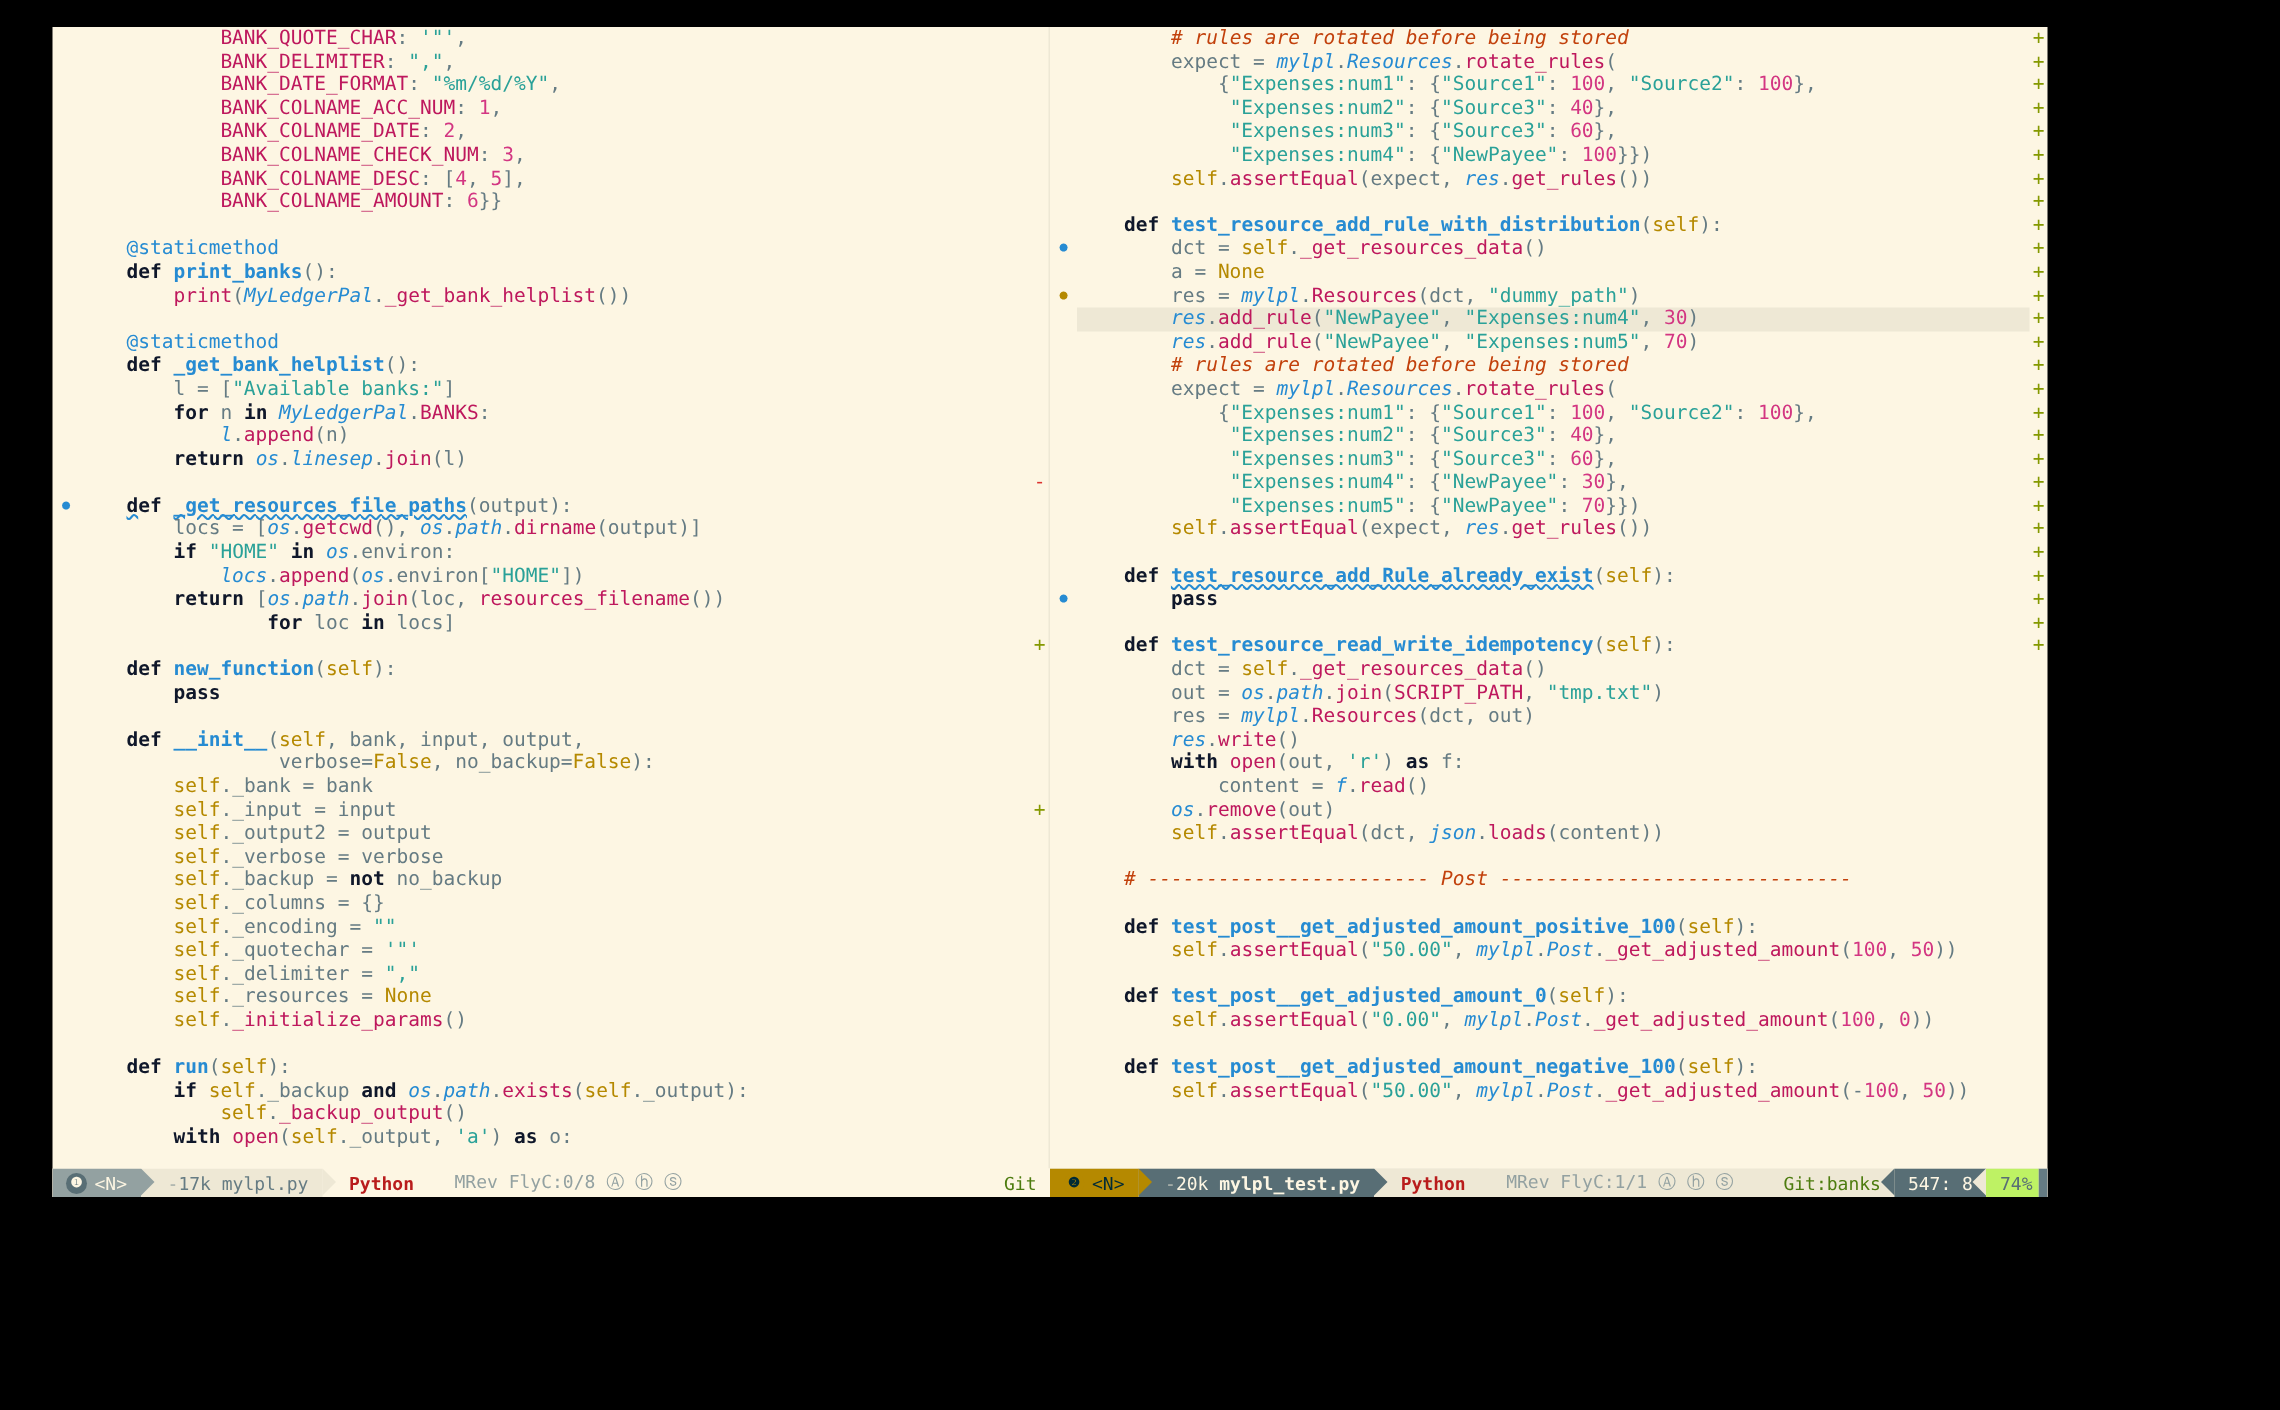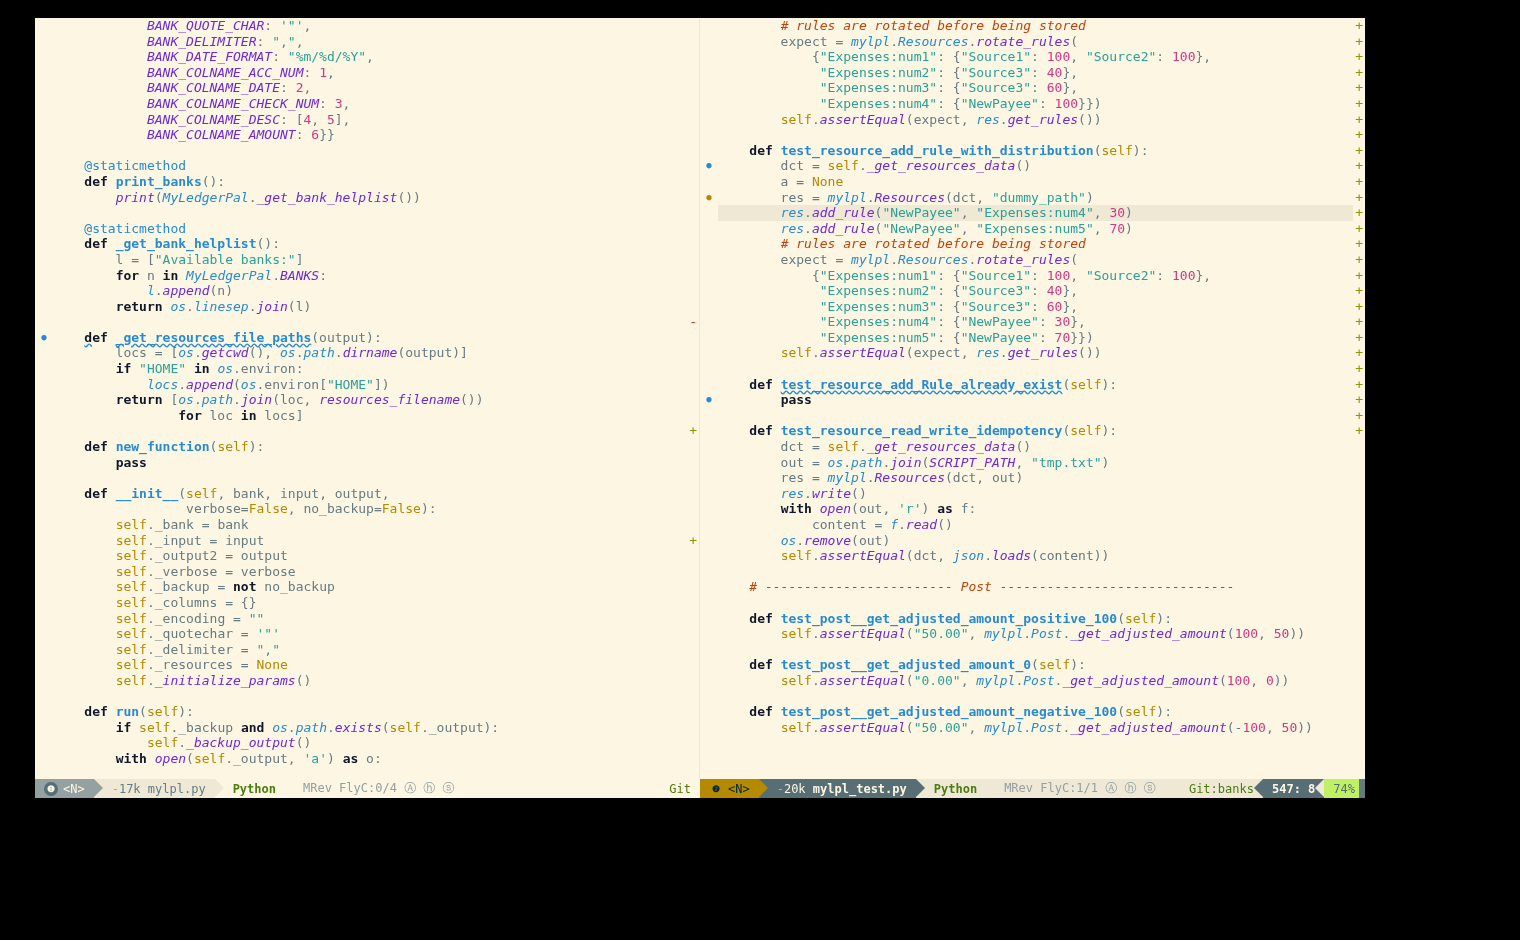--- a/index.html
+++ b/index.html
@@ -42,21 +42,21 @@
     position: absolute;
     left: 18px; right: 12px; top: 0; bottom: 0;
   }
   .ln { display: block; height: 15.6px; }
   .gut { display: block; height: 15.6px; text-align: center; font-size: 9px; line-height: 15.6px; }
   .r { display: block; height: 15.6px; color: #859900; padding-right: 2px; }
   .hl-line { background: #eee8d5; }
   
   .kw  { color: #0f172a; font-weight: bold; }
   .fn  { color: #268bd2; font-weight: bold; }
-  .blue{ color: #6d28d9; font-style: italic; }
+  .blue{ color: #be185d; }
   .bluei{ color: #268bd2; font-style: italic; }
   .str { color: #2aa198; }
   .num { color: #d33682; }
   .cst { color: #b58900; text-align: center; }
   .cmt { color: #c2410c; font-style: italic; }
   .deco{ color: #268bd2; margin-top: 48px; }
   .under { text-decoration: underline; text-decoration-style: wavy; text-decoration-color: #268bd2; }
   
   .modelines { display: flex; height: 19px; width: 100%; }
   .ml { flex: 1 1 50%; height: 19px; display: flex; align-items: center; font-size: 12px; overflow: hidden; }
@@ -71,39 +71,39 @@
     border-left: 9px solid currentColor;
   }
   .seg-n    { background: #93a1a1; color: #fdf6e3; z-index: 6; }
   .seg-n.active { background: #b58900; color: #002b36; }
   .seg-n::after { color: #93a1a1; }
   .seg-n.active::after { color: #b58900; }
   .seg-file { background: #eee8d5; color: #657b83; z-index: 5; padding-left: 18px; }
   .seg-file.active { background: #586e75; color: #fdf6e3; }
   .seg-file::after { color: #eee8d5; }
   .seg-file.active::after { color: #586e75; }
-  .seg-mode { background: #fdf6e3; color: #4d7c0f; z-index: 4; padding-left: 18px; font-weight: bold; }
+  .seg-mode { background: #fdf6e3; color: #b91c1c; z-index: 4; padding-left: 18px; font-weight: bold; }
   .seg-mode.active { background: #eee8d5; }
   .seg-mode::after { color: #fdf6e3; }
   .seg-mode.active::after { color: #eee8d5; }
   .seg-minor{ background: transparent; color: #93a1a1; z-index: 3; padding-left: 18px; }
   .seg-minor::after { border: none; }
   .ml-right { margin-left: auto; display: flex; align-items: center; }
   .rseg { height: 19px; display: flex; align-items: center; padding: 0 9px; position: relative; }
   .rseg::before {
     content: "";
     position: absolute; left: -9px; top: 0;
     border-top: 9.5px solid transparent;
     border-bottom: 9.5px solid transparent;
     border-right: 9px solid currentColor;
   }
   .rseg-git  { background: transparent; color: #4d7c0f; }
   .rseg-git::before { color: transparent; }
   .rseg-pos  { background: #eee8d5; color: #586e75; }
-  .rseg-pos.active { background: #586e75; color: #fdf6e3; font-weight: bold; }
+  .rseg-pos.active { background: #586e75; color: #fdf6e3; }
   .rseg-pos::before  { color: #eee8d5; }
   .rseg-pos.active::before { color: #586e75; }
   .rseg-pct  { background: #fdf6e3; color: #586e75; padding-right: 4px; }
   .rseg-pct.active { background: #bef264; color: #586e75; }
   .rseg-pct::before  { color: #fdf6e3; }
   .rseg-pct.active::before { color: #eee8d5; }
   .scrollhint { width: 6px; height: 19px; background: #657b83; }
   .num-icon {
     display: inline-flex; width: 14px; height: 14px; border-radius: 7px;
     background: #586e75; color: #fdf6e3; font-size: 9px;
@@ -138,21 +138,21 @@
         <span class="num-icon">❶</span>
         <span>&lt;N&gt;</span>
       </div>
       <div class="seg seg-file">
         <span class="dim">- </span>
         <span>17k</span>
         <span>&nbsp;</span>
         <span>mylpl.py</span>
       </div>
       <div class="seg seg-mode">Python</div>
-      <div class="seg seg-minor">MRev FlyC:0/4 Ⓐ ⓗ ⓢ</div>
+      <div class="seg seg-minor">MRev FlyC:0/8 Ⓐ ⓗ ⓢ</div>
       <div class="ml-right">
         <div class="rseg rseg-git">Git</div>
       </div>
     </div>
 
     <div class="ml ml-active">
       <div class="seg seg-n active">
         <span class="num-icon active">❷</span>
         <span>&lt;N&gt;</span>
       </div>

